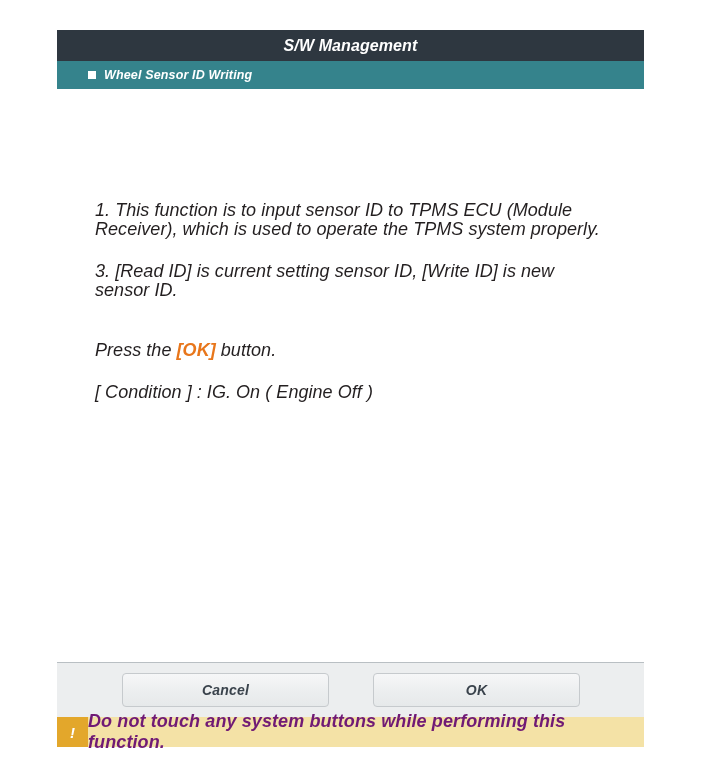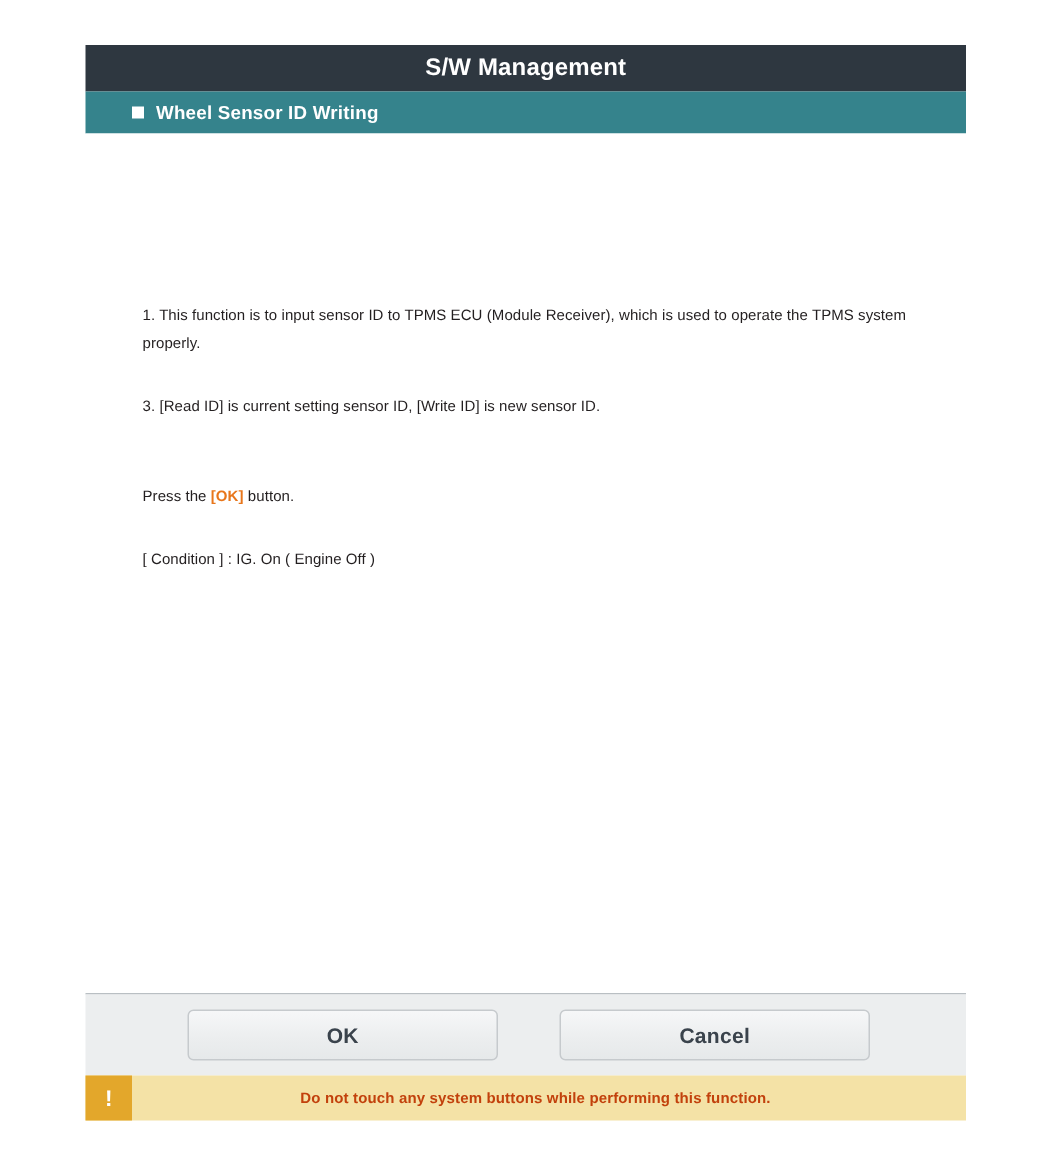--- a/index.html
+++ b/index.html
@@ -13,20 +13,21 @@
     font-family: "Liberation Sans", sans-serif;
     -webkit-font-smoothing: antialiased;
     overflow: hidden;
   }
 
   #screen {
     position: relative;
     width: 701px;
     height: 780px;
     background: #ffffff;
+    font-style: italic;
   }
 
   
   .panel {
     position: absolute;
     left: 57px;
     top: 30px;
     width: 587px;
     height: 717px;
     background: #ffffff;
@@ -77,21 +78,21 @@
 
   
   .content {
     flex: 1 1 auto;
     background: #ffffff;
     position: relative;
     padding: 0 38px;
     overflow: hidden;
   }
   .para {
-    font-size: 10px;
+    font-size: 18px;
     line-height: 19px;
     color: #231f20;
     margin: 0;
     letter-spacing: 0.05px;
   }
   .para-1 { margin-top: 112px; }
   .para-2 { margin-top: 23px; }
   .para-3 { margin-top: 23px; }
   .para-cond { margin-top: 23px; }
   .para-press { margin-top: 41px; }
@@ -158,23 +159,23 @@
     line-height: 1;
   }
   .warn-text-wrap {
     flex: 1 1 auto;
     display: flex;
     align-items: center;
     justify-content: center;
     padding-right: 18px;
   }
   .warn-text {
-    font-size: 10px;
-    font-weight: bold;
-    color: #c2410c;
+    font-size: 18px;
+    font-weight: bold;
+    color: #701a75;
     letter-spacing: 0.1px;
   }
 </style>
 </head>
 <body>
 
 <div id="screen">
 
   <div class="panel">
 
@@ -190,22 +191,22 @@
     <div class="content">
       <p class="para para-1">1. This function is to input sensor ID to TPMS ECU (Module Receiver), which is used to operate the TPMS system properly.</p>
       <p class="para para-3">3. [Read ID] is current setting sensor ID, [Write ID] is new sensor ID.</p>
       <p class="para para-press"><span>Press the </span><span class="hl-ok">[OK]</span><span> button.</span></p>
       <p class="para para-cond">[ Condition ] : IG. On ( Engine Off )</p>
     </div>
 
     <div class="divider"></div>
 
     <div class="buttonbar">
+      <div class="btn btn-cancel">Cancel</div>
       <div class="btn btn-ok">OK</div>
-      <div class="btn btn-cancel">Cancel</div>
     </div>
 
     <div class="warnbar">
       <div class="warn-icon-box">
         <span class="warn-icon-glyph">!</span>
       </div>
       <div class="warn-text-wrap">
         <span class="warn-text">Do not touch any system buttons while performing this function.</span>
       </div>
     </div>

